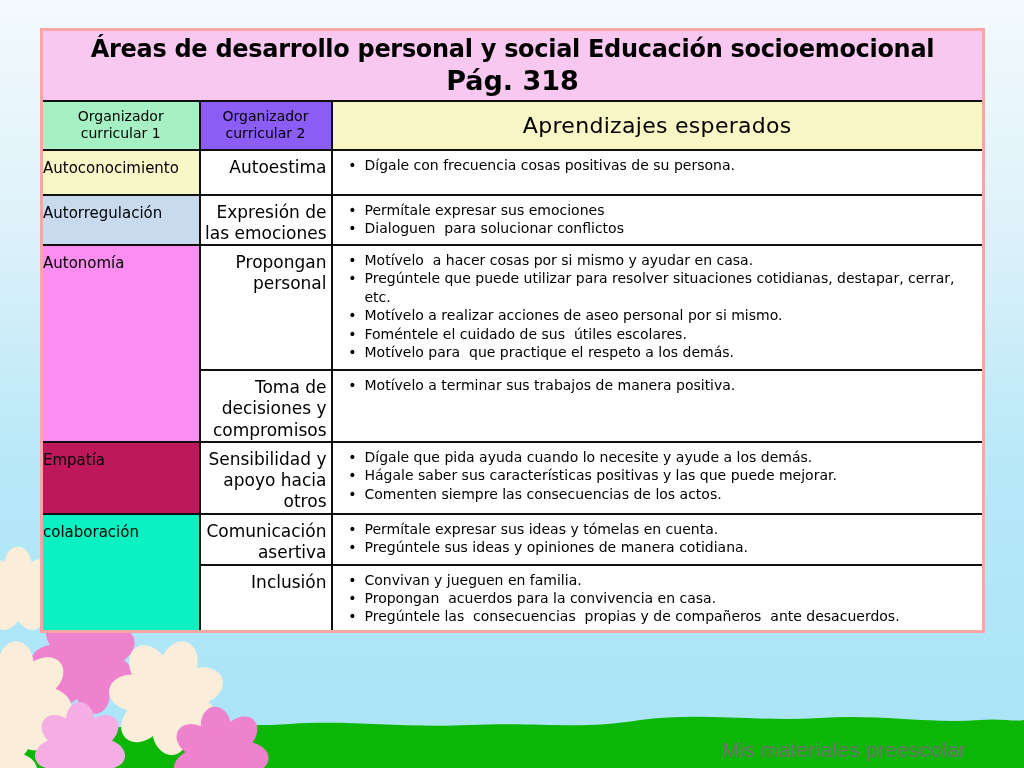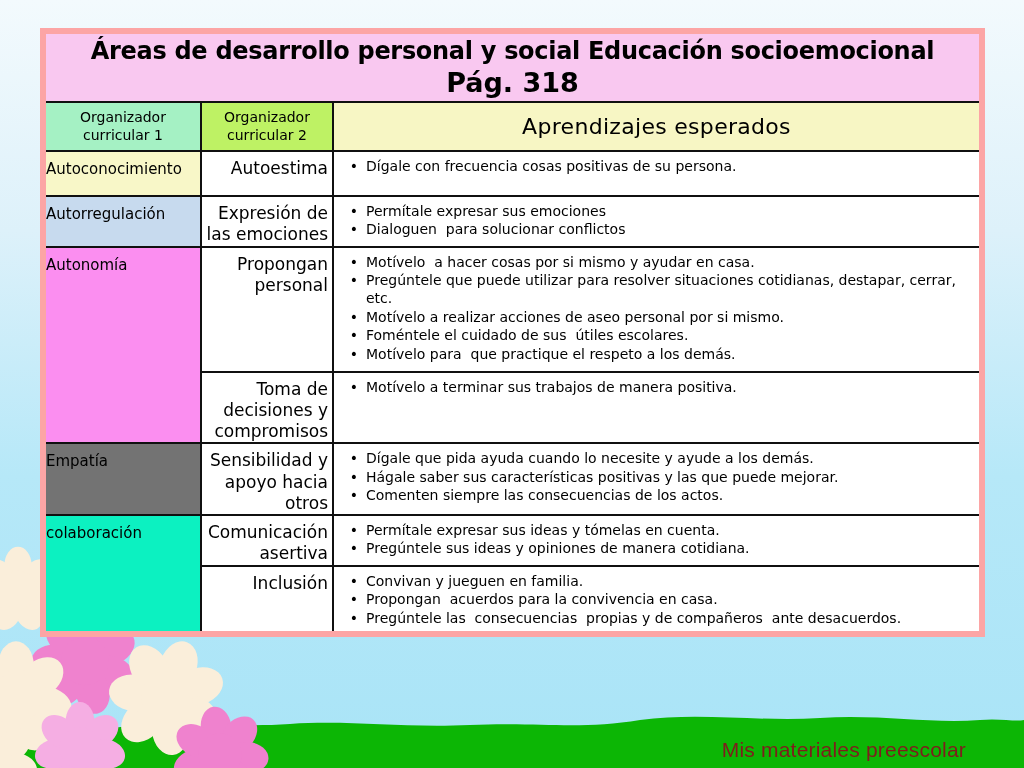--- a/index.html
+++ b/index.html
@@ -10,47 +10,47 @@
     background: linear-gradient(180deg, #f3fafd 0%, #ddf1fa 30%, #b6e8f8 62%, #a9e4f7 100%);
     color: #000;
   }
 
   
   .grass-svg { position: absolute; left: 0; bottom: 0; width: 1024px; height: 64px; z-index: 1; }
   .flowers-svg { position: absolute; left: 0; bottom: 0; width: 340px; height: 232px; z-index: 2; }
   .footer-credit {
     position: absolute; right: 58px; bottom: 6px; z-index: 3;
     font-family: "Liberation Sans", sans-serif;
-    font-size: 21px; color: #7f1d1d; letter-spacing: 0.2px;
+    font-size: 21px; color: #737373; letter-spacing: 0.2px;
   }
 
   
   .sheet { position: absolute; left: 40px; top: 28px; z-index: 5; }
-  table.grid { border-collapse: collapse; width: 945px; table-layout: fixed; background: #fff; border: 6px solid #fca5a5; }
+  table.grid { border-collapse: collapse; width: 945px; table-layout: fixed; background: #fff; border: 3px solid #fca5a5; }
   table.grid td { border: 2px solid #101010; overflow: hidden; }
 
   .c-title { background: #f9c8f0; text-align: center; vertical-align: middle; height: 71px; padding: 2px 4px; }
   .title-line1 { font-weight: bold; font-size: 24px; letter-spacing: -0.3px; white-space: nowrap; }
   .title-line2 { font-weight: bold; font-size: 27px; margin-top: 2px; }
 
   .r-head td { height: 49px; text-align: center; vertical-align: middle; }
   .c-h1 { background: #a5f1c4; }
-  .c-h2 { background: #bef264; margin-top: 7px; }
+  .c-h2 { background: #8b5cf6; margin-top: 7px; }
   .c-h3 { background: #f7f6c4; }
   .head-small { display: inline-block; width: 106px; font-size: 14px; line-height: 1.25; }
   .head-big { font-size: 22px; letter-spacing: 0.3px; }
 
   .c-org1 { text-align: left; vertical-align: top; padding-top: 8px; font-size: 15px; }
   .c-org2 { text-align: right; vertical-align: top; padding: 6px 4px 0 4px; font-size: 17px; line-height: 1.25; background: #fff; }
   .c-b { vertical-align: top; padding: 5px 8px 4px 8px; background: #fff; }
 
   .bg-yellow { background: #f8f7c8; }
   .bg-blue   { background: #c7daee; }
   .bg-pink   { background: #fb8ef0; }
-  .bg-cyan   { background: #737373; }
+  .bg-cyan   { background: #be185d; }
   .bg-teal   { background: #0cf1c1; }
 
   .bullet { display: flex; align-items: flex-start; font-size: 14px; line-height: 1.32; }
   .bullet .dot { width: 24px; flex: 0 0 24px; text-align: center; }
   .bullet .txt { flex: 1; white-space: pre-wrap; }
 
   tr.h45  { height: 45px; }
   tr.h48  { height: 48px; }
   tr.h125 { height: 125px; }
   tr.h70  { height: 70px; }

